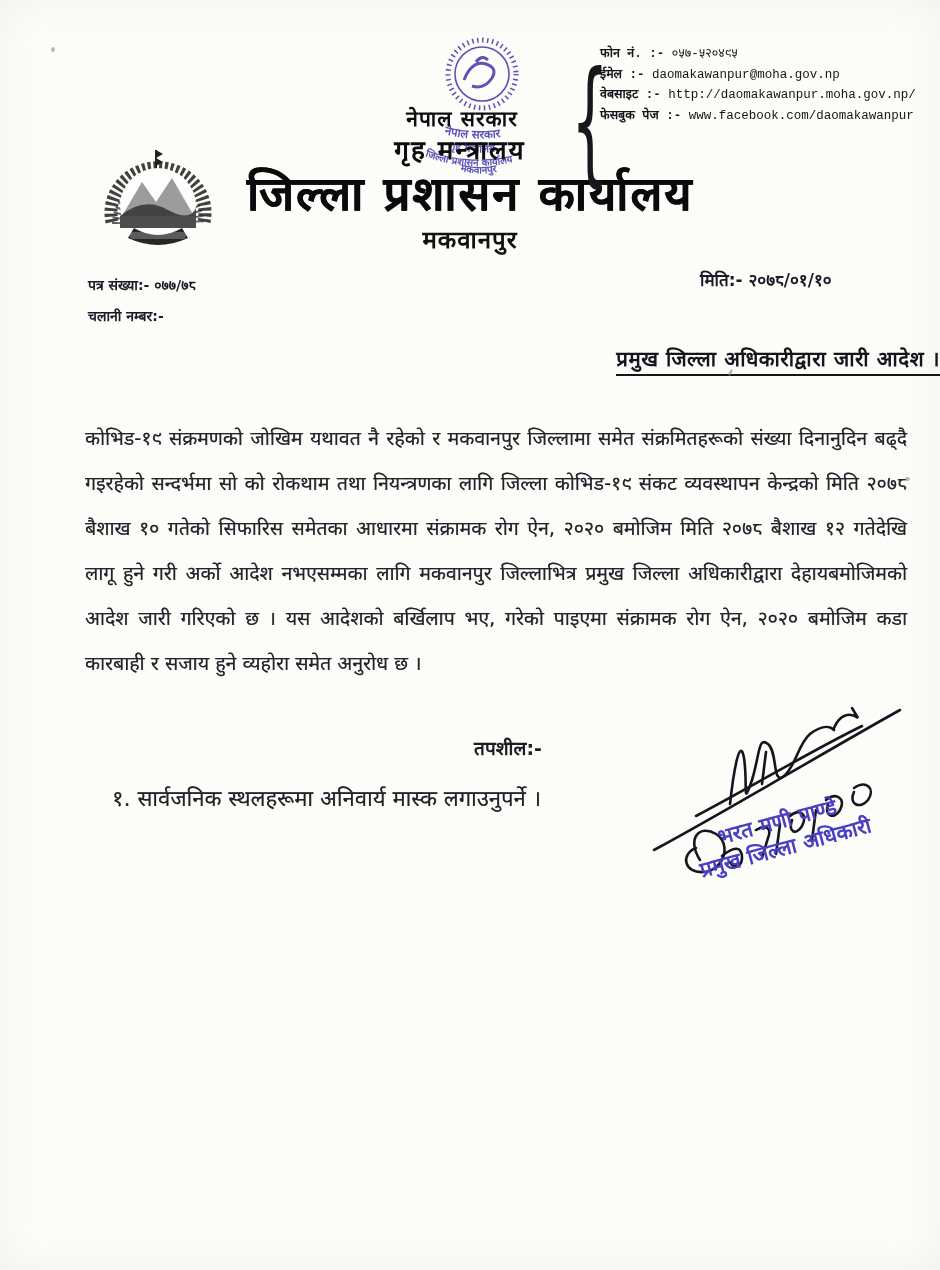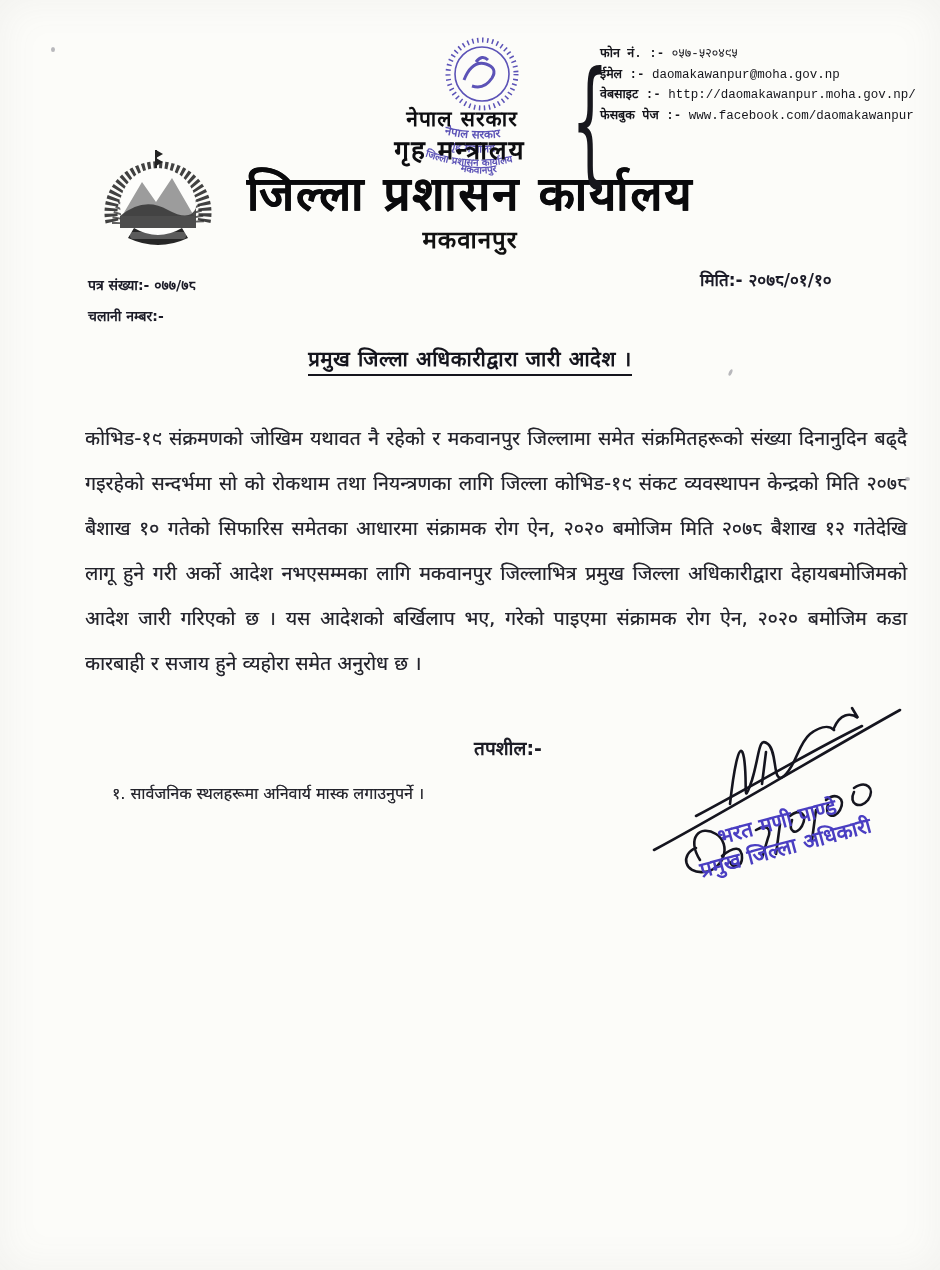--- a/index.html
+++ b/index.html
@@ -27,32 +27,32 @@
   
   .contact{position:absolute;left:600px;top:44px;width:330px;font-size:12.5px;line-height:20.5px;color:#15151b;font-family:Liberation Mono, monospace;}
   .contact-row{white-space:nowrap;}
   .contact-row .lbl{font-weight:700;}
   .brace{position:absolute;left:571px;top:42px;font-size:96px;color:#17171d;
     transform:scale(.62,1.42);transform-origin:left top;font-weight:400;}
   
   .meta-left{position:absolute;left:88px;top:270px;font-size:14px;font-weight:600;color:#1b1b27;line-height:31px;}
   .meta-date{position:absolute;left:700px;top:268px;font-size:17px;font-weight:600;color:#1b1b27;text-align:right;}
   
-  .subject{position:absolute;left:0;top:344px;width:940px;text-align:center;}
+  .subject{position:absolute;left:0;top:344px;width:940px;text-align:right;}
   .subject span{font-size:20.5px;font-weight:700;color:#15151d;
     border-bottom:2px solid #15151d;padding-bottom:3px;letter-spacing:.5px;}
   
   .body-par{position:absolute;left:85px;top:416px;width:822px;
     font-size:19.5px;line-height:45px;text-align:justify;color:#23232b;
     text-shadow:.3px 0 0 rgba(35,35,43,.55);}
   
   .tapasil-head{position:absolute;left:0;top:735px;width:940px;text-align:center;
     font-size:19px;font-weight:700;color:#1d1d26;}
   .tapasil-head span{display:inline-block;transform:translateX(38px);}
-  .tapasil-item{position:absolute;left:112px;top:782px;font-size:16px;color:#23232b;
+  .tapasil-item{position:absolute;left:112px;top:782px;font-size:22px;color:#23232b;
     text-shadow:.3px 0 0 rgba(35,35,43,.5);}
   
   .signature{position:absolute;left:638px;top:688px;width:300px;height:190px;}
   .cdo-stamp{position:absolute;left:690px;top:832px;width:250px;
     transform:rotate(-15deg);transform-origin:left top;line-height:27px;}
   .cdo-stamp .name{font-size:21px;font-weight:600;padding-left:26px;}
   .cdo-stamp .title{font-size:21px;font-weight:600;}
   
   .speck{position:absolute;border-radius:50%;background:#8a8a93;opacity:.6;}
   .s1{left:51px;top:47px;width:4px;height:5px;}

